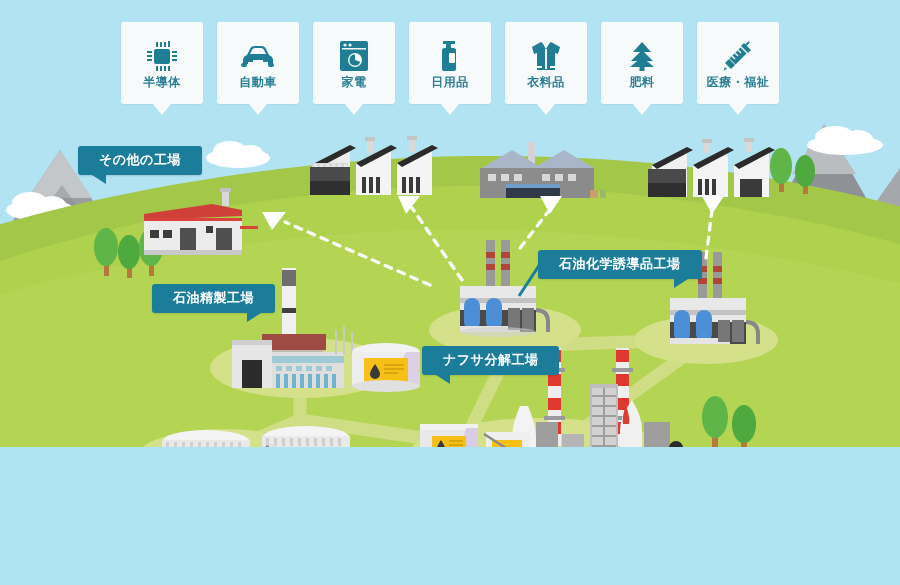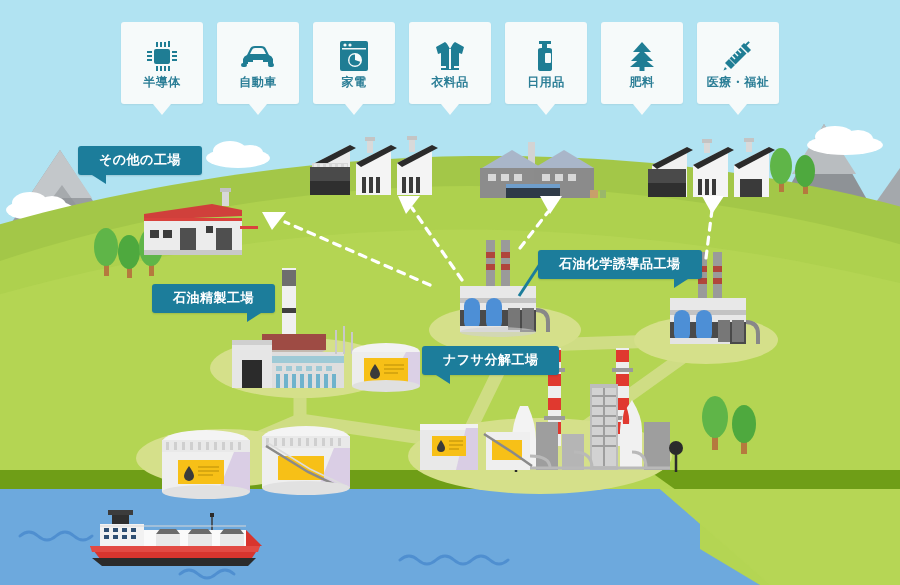--- a/index.html
+++ b/index.html
@@ -1,21 +1,21 @@
 <!DOCTYPE html>
 <html><head>
 <meta charset="utf-8">
 <style>
   * { margin:0; padding:0; box-sizing:border-box; }
   html,body { width:900px; height:585px; overflow:hidden; }
   body {
     font-family:"DejaVu Sans","Liberation Sans",sans-serif;
     background:#aee3f2;
   }
-  #stage { position:relative; width:900px; height:585px; overflow:hidden; background:#a21caf; }
+  #stage { position:relative; width:900px; height:447px; overflow:hidden; background:#a21caf; }
 
   
   .sky { position:absolute; left:0; top:0; width:900px; height:585px; background:#b1e3f2; }
 
   
   .cards { position:absolute; left:0; top:22px; width:900px; height:105px; display:flex; justify-content:center; gap:14px; z-index:40; }
   .card { position:relative; width:82px; height:82px; background:#f6fafa; border-radius:3px;
           display:flex; flex-direction:column; align-items:center; justify-content:center; gap:3px;
           box-shadow:0 1px 2px rgba(0,0,0,.06); }
   .card:after { content:""; position:absolute; left:50%; bottom:-11px; margin-left:-9px;
@@ -568,51 +568,51 @@
             <path d="M 16 14.5 a 5.5 5.5 0 1 0 5.2 7.2 l -5.2 -1.7 z" fill="#1f7d94"></path>
           </g>
         </svg>
       </div>
       <div class="cl">家電</div>
     </div>
 
 
     <div class="card">
       <div class="ico">
+        <svg width="26" height="32" viewBox="0 0 26 32">
+          <g fill="#1f7d94">
+            <path d="M 6 1 L 18 1 L 18 4 L 14 4 L 14 8 L 10 8 L 10 4 L 6 4 Z"></path>
+            <rect x="9" y="4" width="4" height="5"></rect>
+            <path d="M 5 10 q 0 -2 3 -2 l 8 0 q 3 0 3 2 l 0 19 q 0 2 -3 2 l -8 0 q -3 0 -3 -2 z"></path>
+            <rect x="12" y="13" width="6" height="10" rx="1" fill="#f6fafa"></rect>
+          </g>
+        </svg>
+      </div>
+      <div class="cl">日用品</div>
+    </div>
+
+    <div class="card">
+      <div class="ico">
         <svg width="34" height="32" viewBox="0 0 34 32">
           <g fill="#1f7d94">
             <path d="M 12 2 L 17 6 L 22 2 L 31 7 L 29 14 L 26 13 L 26 30 L 8 30 L 8 13 L 5 14 L 3 7 Z"></path>
             <path d="M 13 2 L 17 9 L 21 2 L 19 1 L 17 5 L 15 1 Z" fill="#f6fafa"></path>
             <rect x="16" y="9" width="2" height="20" fill="#f6fafa"></rect>
             <g fill="#f6fafa">
               <circle cx="17" cy="13" r="1"></circle>
                 <circle cx="17" cy="18" r="1"></circle>
               <circle cx="17" cy="23" r="1"></circle>
                 <circle cx="17" cy="27" r="1"></circle>
             </g>
             <rect x="8" y="26" width="5" height="2" fill="#f6fafa"></rect>
             <rect x="21" y="26" width="5" height="2" fill="#f6fafa"></rect>
           </g>
         </svg>
       </div>
       <div class="cl">衣料品</div>
-    </div>
-
-    <div class="card">
-      <div class="ico">
-        <svg width="26" height="32" viewBox="0 0 26 32">
-          <g fill="#1f7d94">
-            <path d="M 6 1 L 18 1 L 18 4 L 14 4 L 14 8 L 10 8 L 10 4 L 6 4 Z"></path>
-            <rect x="9" y="4" width="4" height="5"></rect>
-            <path d="M 5 10 q 0 -2 3 -2 l 8 0 q 3 0 3 2 l 0 19 q 0 2 -3 2 l -8 0 q -3 0 -3 -2 z"></path>
-            <rect x="12" y="13" width="6" height="10" rx="1" fill="#f6fafa"></rect>
-          </g>
-        </svg>
-      </div>
-      <div class="cl">日用品</div>
     </div>
 
     <div class="card">
       <div class="ico">
         <svg width="32" height="32" viewBox="0 0 32 32">
           <g fill="#1f7d94">
             <path d="M 16 2 L 25 12 L 7 12 Z"></path>
             <path d="M 16 10 L 27 21 L 5 21 Z"></path>
             <path d="M 16 17 L 28 27 L 4 27 Z"></path>
             <rect x="13.5" y="27" width="5" height="4"></rect>

